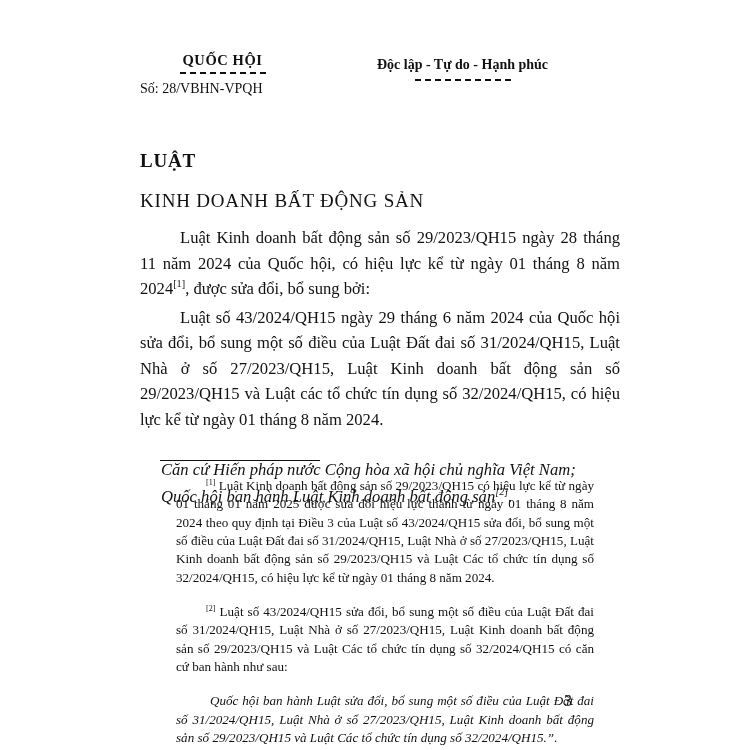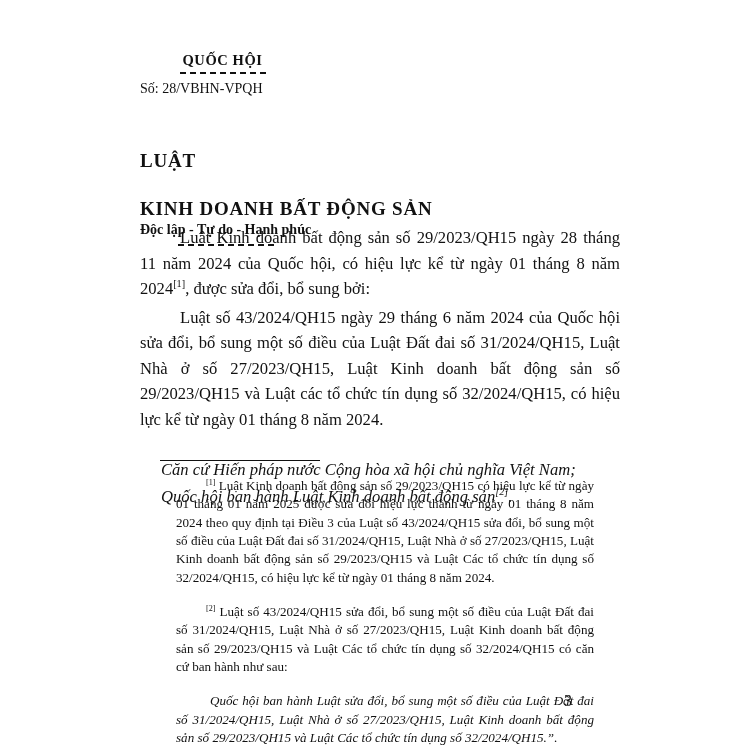--- a/index.html
+++ b/index.html
@@ -19,21 +19,21 @@
     box-sizing: border-box;
   }
 
   
   .doc-header {
     position: absolute;
     top: 52px;
     left: 140px;
     width: 480px;
     display: flex;
-    flex-direction: column;
+    flex-direction: row;
     align-items: flex-start;
   }
   .header-left {
     width: 165px;
     text-align: center;
     flex: 0 0 165px;
   }
   .header-right {
     flex: 1 1 auto;
     text-align: center;
@@ -79,24 +79,24 @@
     left: 140px;
     width: 480px;
     text-align: left;
   }
   .title-main {
     font-weight: bold;
     font-size: 19px;
     letter-spacing: 0.8px;
   }
   .title-sub {
-    font-weight: bold;
+    font-weight: normal;
     font-size: 19px;
     letter-spacing: 0.8px;
-    margin-top: 26px;
+    margin-top: 18px;
   }
 
   
   .doc-body {
     position: absolute;
     top: 225px;
     left: 140px;
     width: 480px;
   }
   .body-para {

